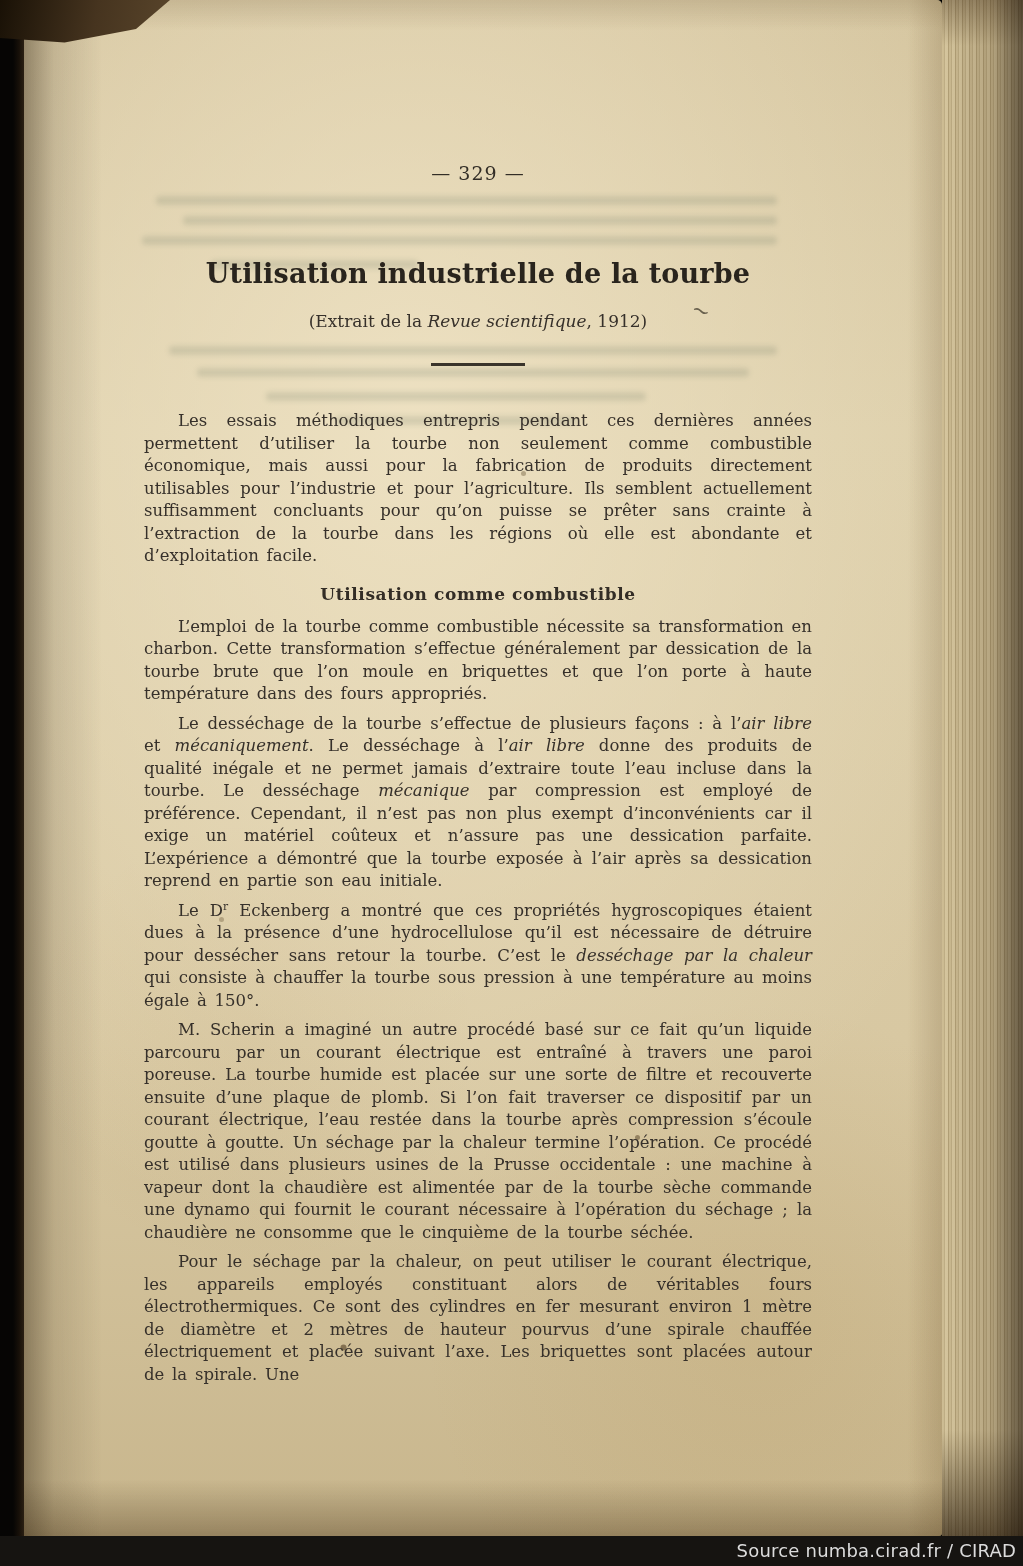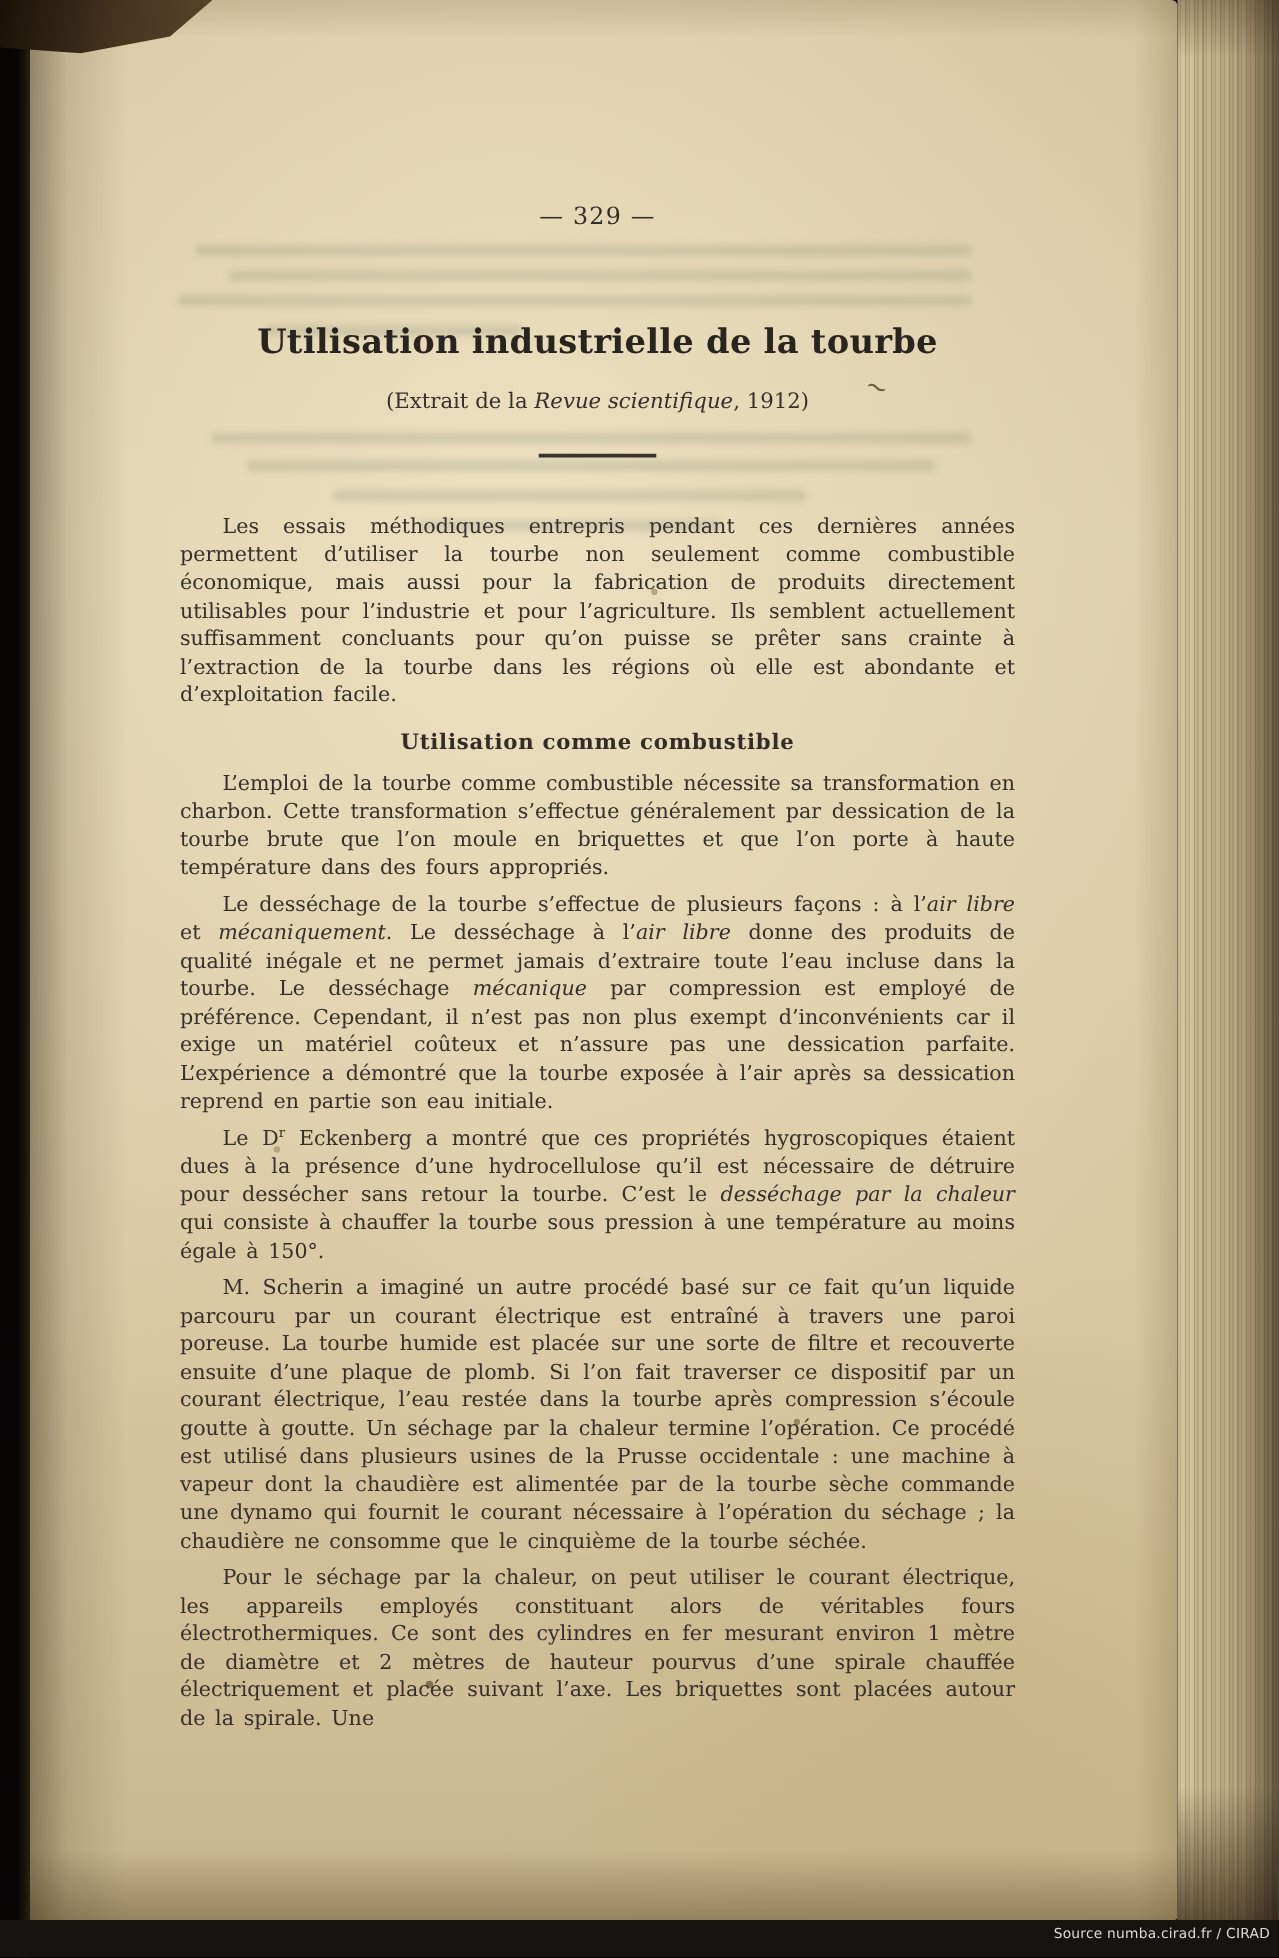--- a/index.html
+++ b/index.html
@@ -169,21 +169,21 @@
     position: absolute;
     left: 0; top: 1536px;
     width: 1023px; height: 30px;
     background: #161411;
     z-index: 9;
   }
   .source-text {
     position: absolute;
     right: 7px; top: 4px;
     font-family: "DejaVu Sans", "Liberation Sans", sans-serif;
-    font-size: 11px;
+    font-size: 18px;
     color: #dcdcdc;
     letter-spacing: 0.2px;
   }
 </style>
 </head>
 <body>
 
 <div class="page">
 
   <div class="ghost">

